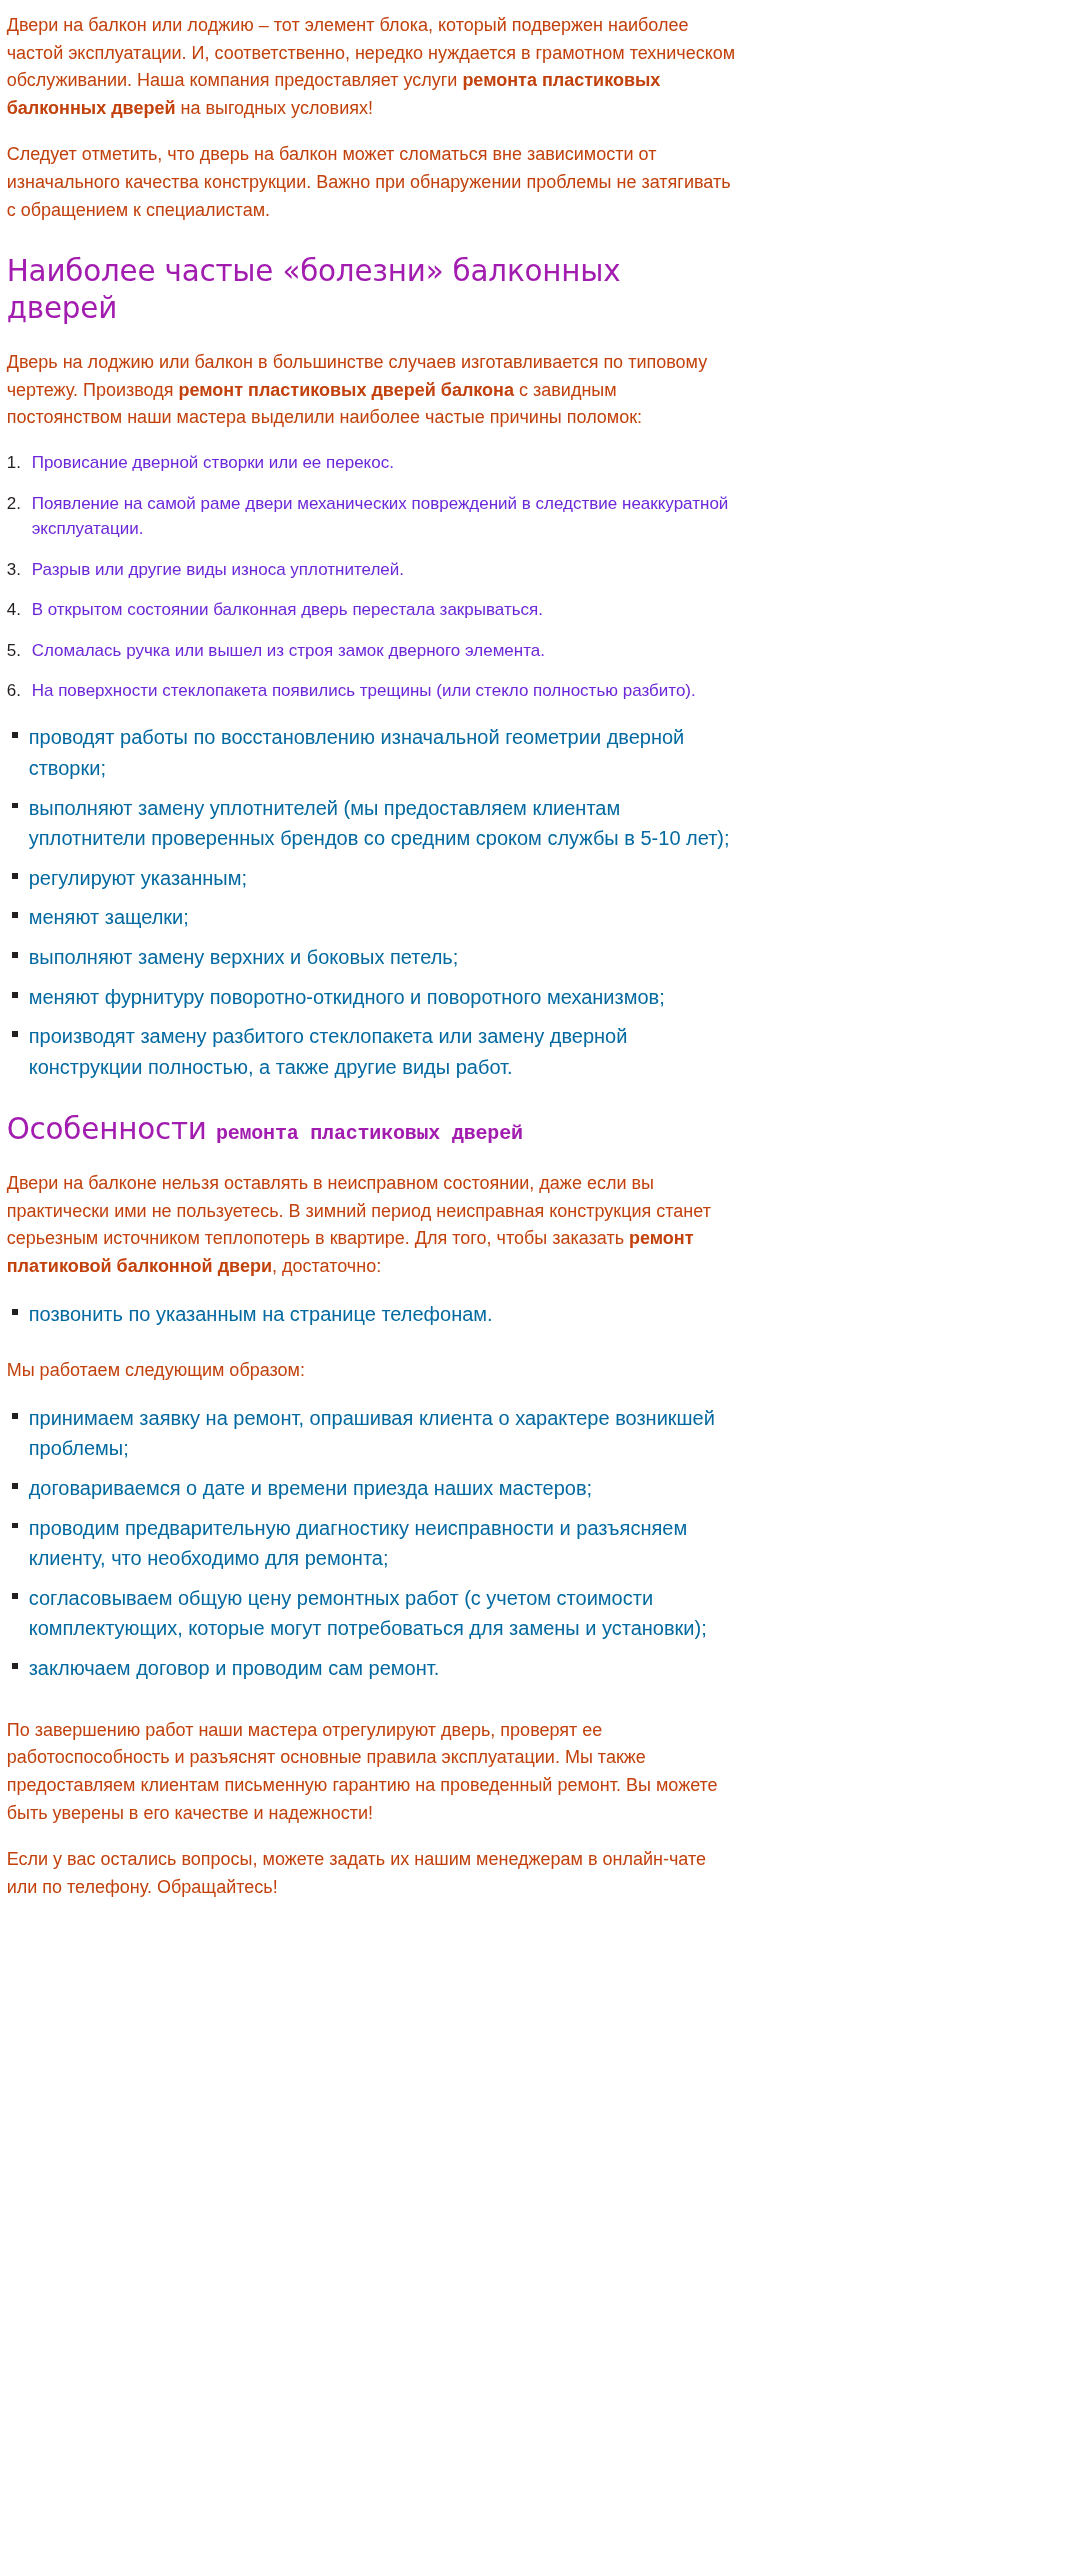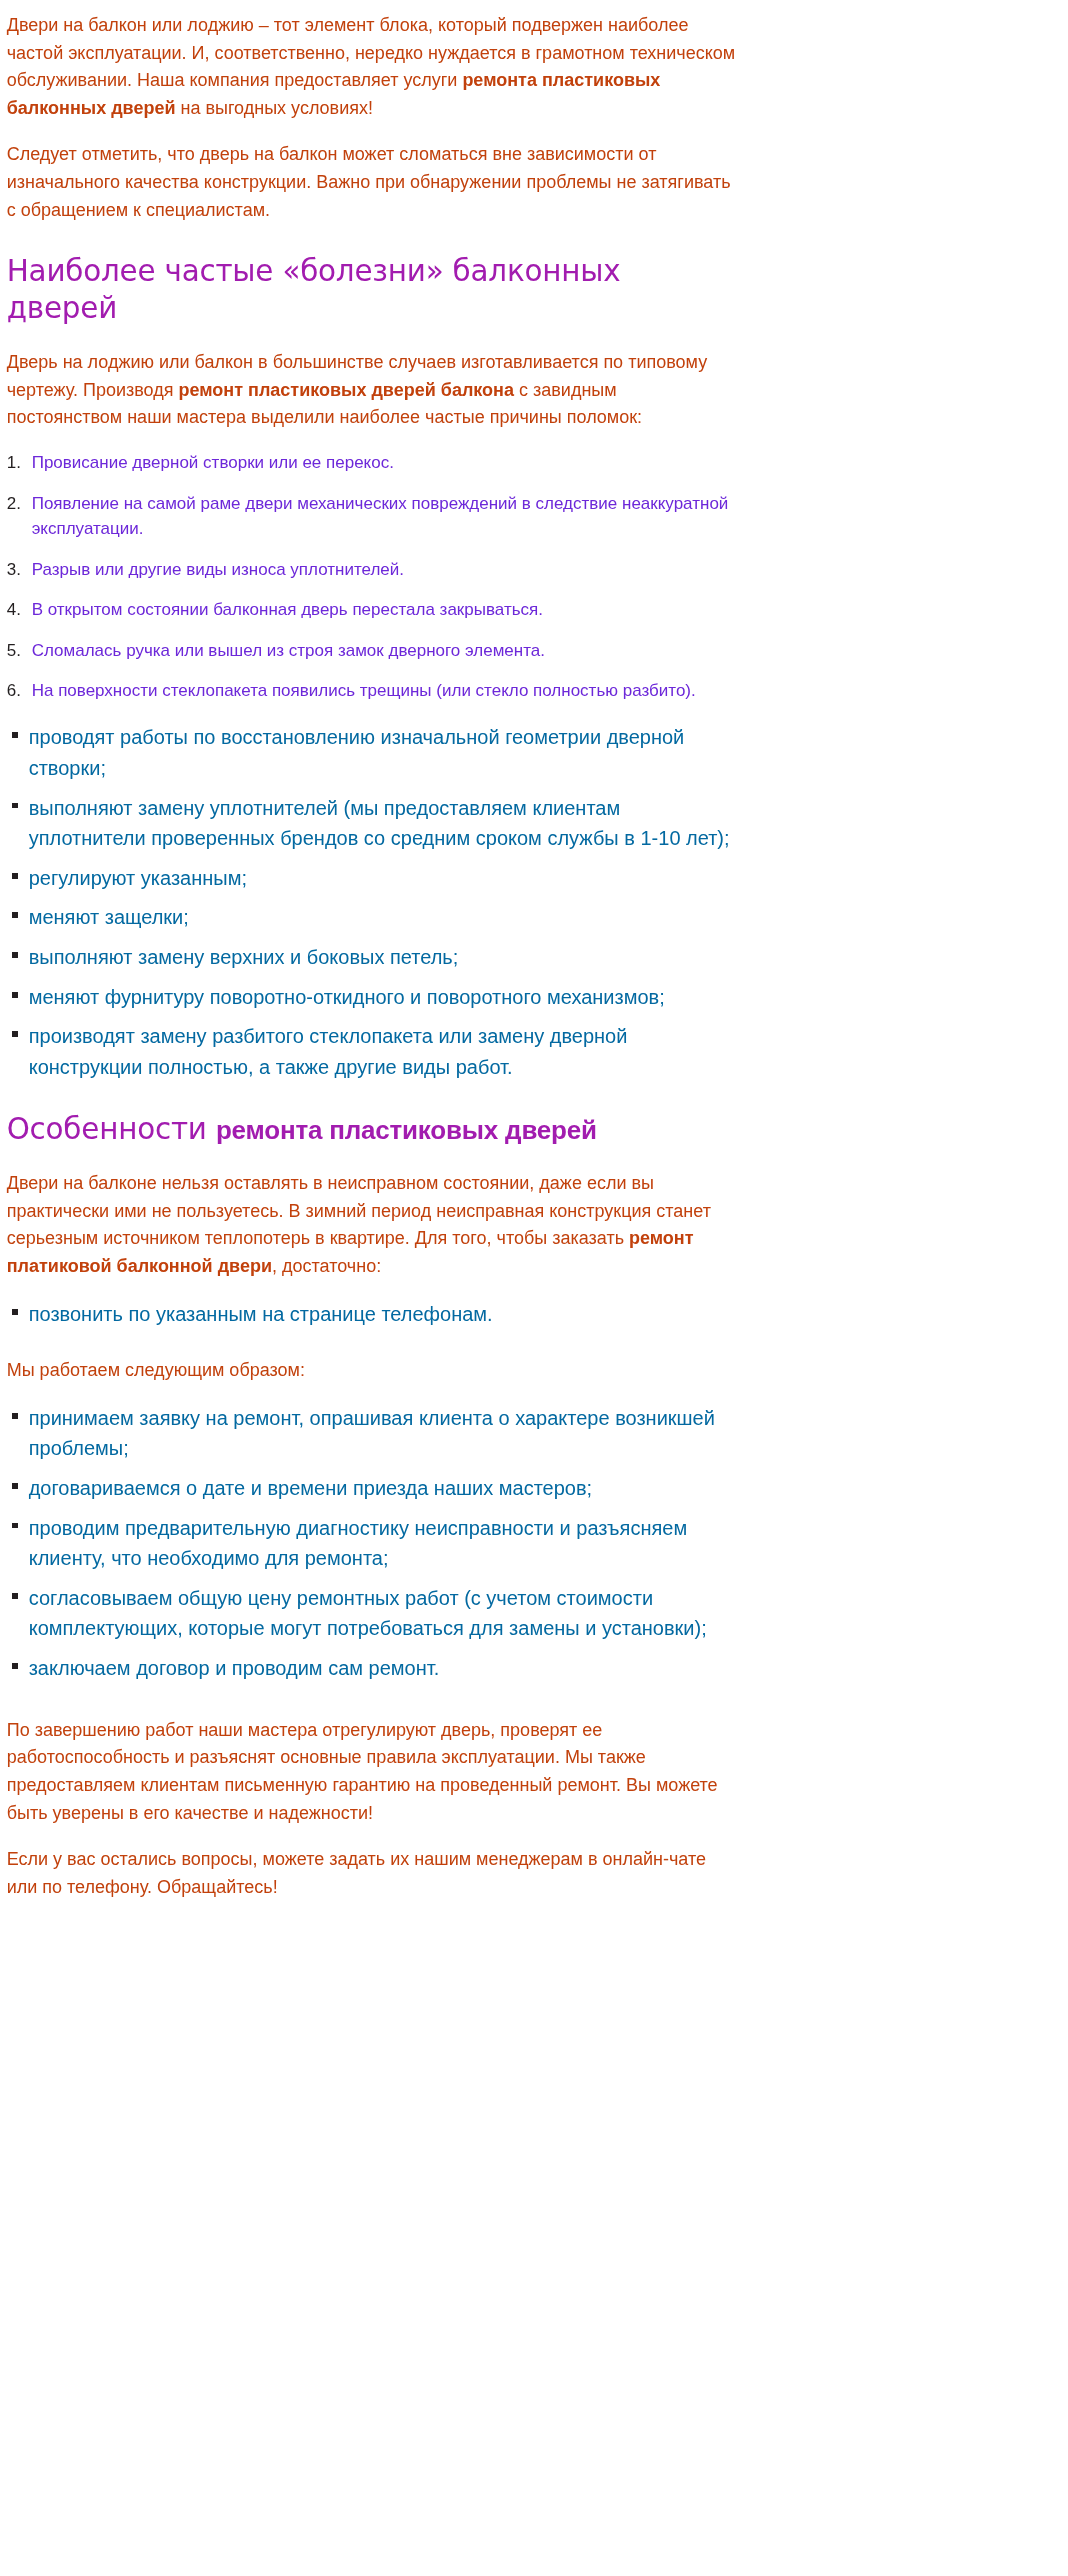--- a/index.html
+++ b/index.html
@@ -30,23 +30,23 @@
   h2 {
     font-family: "DejaVu Sans", sans-serif;
     font-weight: normal;
     font-size: 29.4px;
     line-height: 1.25;
     margin: 29px 0 22px 0;
     color: #a21caf;
     letter-spacing: -0.2px;
   }
   h2 .bold {
-    font-family: Liberation Sans, sans-serif;
+    font-family: Liberation Mono, monospace;
     font-weight: bold;
-    font-size: 26px;
+    font-size: 20px;
   }
   ol.numbered {
     margin: 0 0 18.5px 0;
     padding: 0;
     list-style: none;
     counter-reset: num;
   }
   ol.numbered li {
     counter-increment: num;
     position: relative;
@@ -106,21 +106,21 @@
       <li>Появление на самой раме двери механических повреждений в следствие неаккуратной эксплуатации.</li>
       <li>Разрыв или другие виды износа уплотнителей.</li>
       <li>В открытом состоянии балконная дверь перестала закрываться.</li>
       <li>Сломалась ручка или вышел из строя замок дверного элемента.</li>
       <li>На поверхности стеклопакета появились трещины (или стекло полностью разбито).</li>
     </ol>
 
 
   <ul class="bulleted">
       <li>проводят работы по восстановлению изначальной геометрии дверной створки;</li>
-      <li>выполняют замену уплотнителей (мы предоставляем клиентам уплотнители проверенных брендов со средним сроком службы в 1-10 лет);</li>
+      <li>выполняют замену уплотнителей (мы предоставляем клиентам уплотнители проверенных брендов со средним сроком службы в 5-10 лет);</li>
       <li>регулируют указанным;</li>
       <li>меняют защелки;</li>
       <li>выполняют замену верхних и боковых петель;</li>
       <li>меняют фурнитуру поворотно-откидного и поворотного механизмов;</li>
       <li>производят замену разбитого стеклопакета или замену дверной конструкции полностью, а также другие виды работ.</li>
     </ul>
 
   <h2><span>Особенности </span><span class="bold">ремонта пластиковых дверей</span></h2>
 
   <p><span>Двери на балконе нельзя оставлять в неисправном состоянии, даже если вы практически ими не пользуетесь. В зимний период неисправная конструкция станет серьезным источником теплопотерь в квартире. Для того, чтобы заказать </span><b>ремонт платиковой балконной двери</b><span>, достаточно:</span></p>

